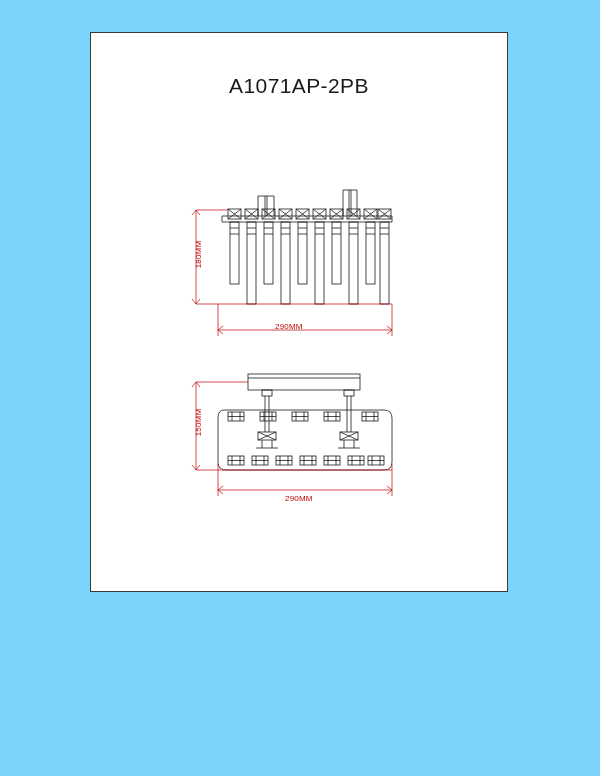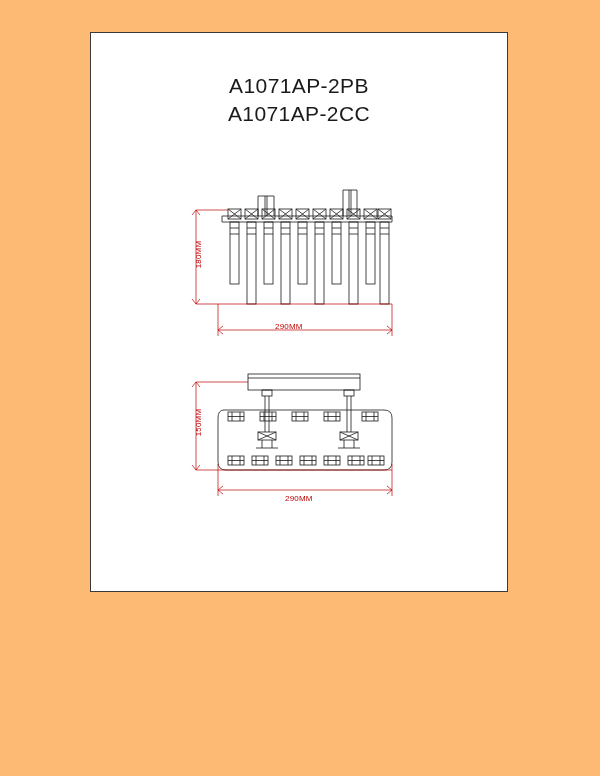--- a/index.html
+++ b/index.html
@@ -12,21 +12,21 @@
     height: 776px;
     font-family: "Liberation Sans", sans-serif;
     position: relative;
     overflow: hidden;
   }
   #sheet {
     position: absolute;
     left: 0; top: 0;
     width: 600px;
     height: 776px;
-    background: #fdba74;
+    background: #7dd3fc;
   }
   .frame {
     position: absolute;
     left: 90px;
     top: 32px;
     width: 418px;
     height: 560px;
     border: 1px solid #3a3a3a;
     box-sizing: border-box;
     background: #ffffff;
@@ -68,21 +68,20 @@
 </style>
 </head>
 <body>
 
 <div id="sheet">
 
   <div class="frame"></div>
 
   <div class="title-block">
     <div class="title-line">A1071AP-2PB</div>
-    <div class="title-line">A1071AP-2CC</div>
   </div>
 
   <div class="dim-label vertical" style="left:178px; top:250px; width:40px; text-align:center;">180MM</div>
   <div class="dim-label" style="left:275px; top:322px;">290MM</div>
   <div class="dim-label vertical" style="left:178px; top:418px; width:40px; text-align:center;">150MM</div>
   <div class="dim-label" style="left:285px; top:494px;">290MM</div>
 
   <svg class="draw" viewBox="0 0 600 776" xmlns="http://www.w3.org/2000/svg">
     <g stroke-linecap="butt" fill="none">
 

